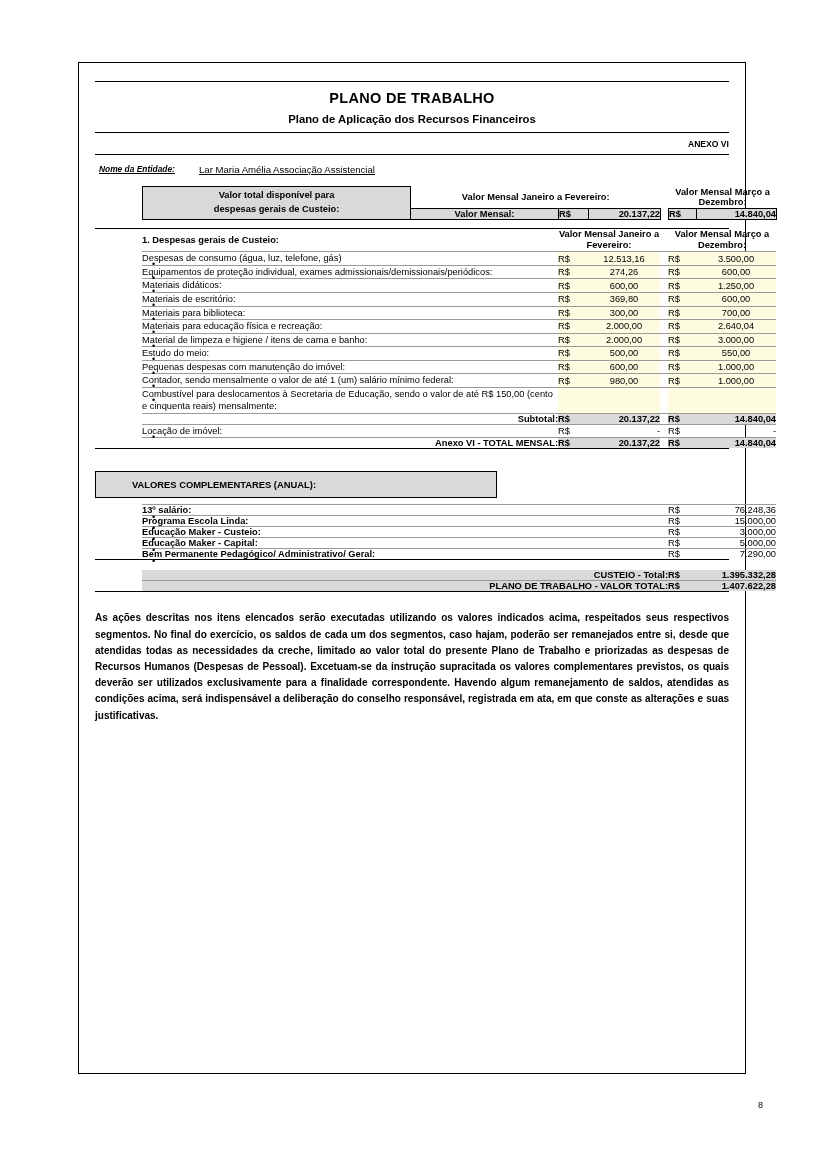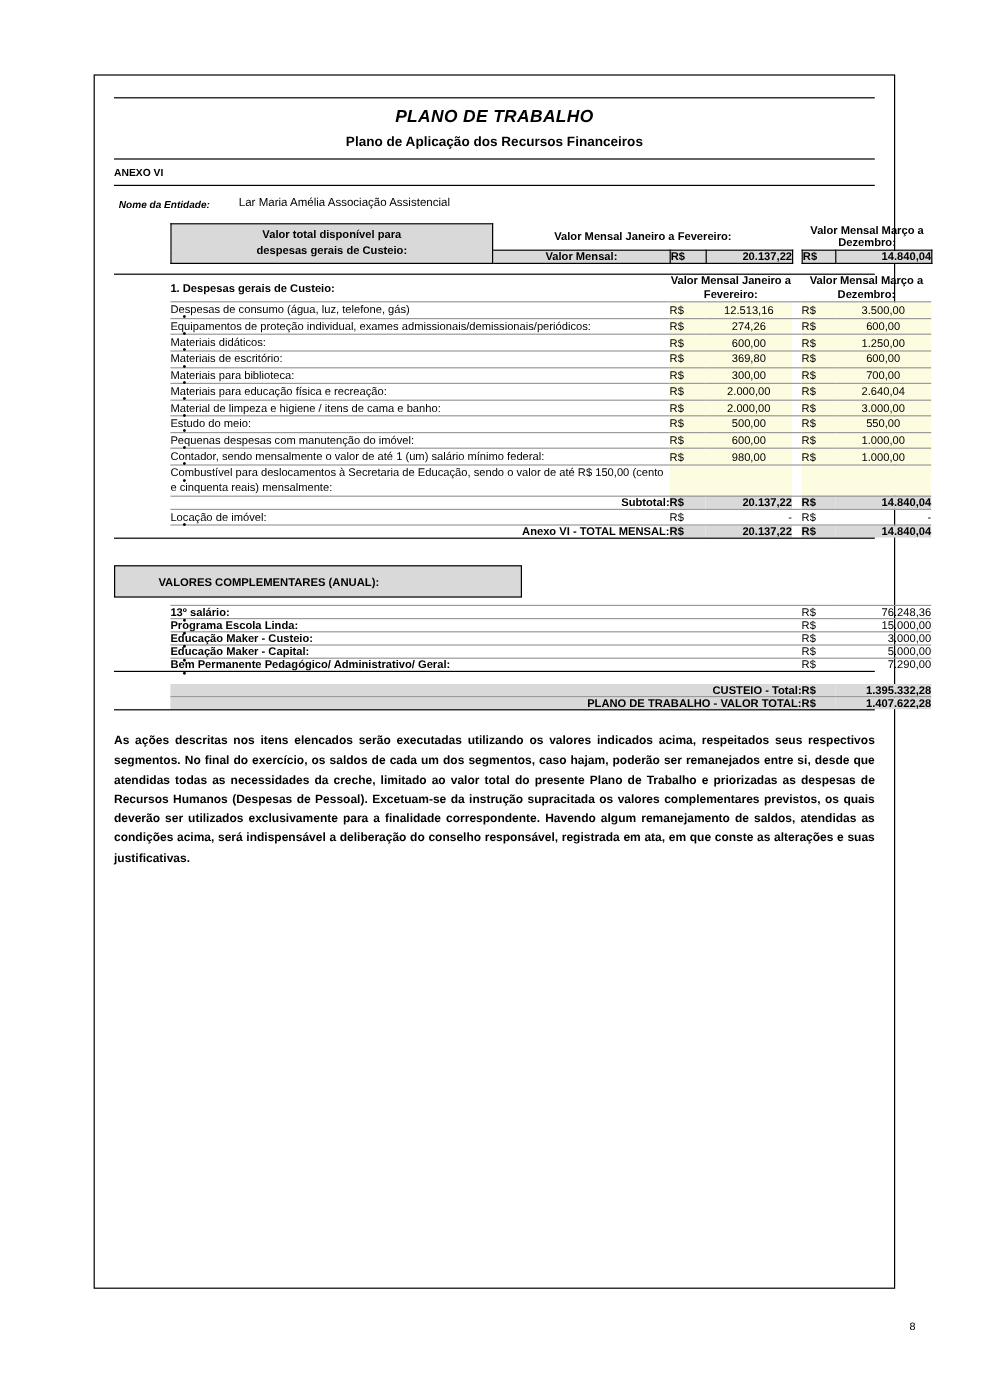--- a/index.html
+++ b/index.html
@@ -35,37 +35,37 @@
   }
   .title-block {
     text-align: center;
     padding: 8px 0 7px 0;
   }
   .title-main {
     font-size: 14.5px;
     font-weight: bold;
     letter-spacing: .3px;
     margin-bottom: 7px;
-    font-style: italic;
   }
   .title-sub {
     font-size: 11.3px;
     font-weight: bold;
   }
   .annex {
-    text-align: left;
+    text-align: right;
     font-size: 8.6px;
     font-weight: bold;
     padding: 6px 0 5px 0;
   }
   .entity-row {
     display: flex;
-    align-items: center;
+    align-items: flex-start;
     padding: 9px 0 9px 4px;
     font-size: 9.4px;
+    text-decoration: underline;
   }
   .entity-label {
     font-weight: bold;
     font-style: italic;
     font-size: 8.4px;
     width: 100px;
   }
   .entity-value {
     font-size: 9.6px;
   }
@@ -191,21 +191,21 @@
   }
 
   
   .compl-bar {
     background: #d9d9d9;
     border: 1px solid #000000;
     font-weight: bold;
     font-size: 9.4px;
     padding: 7px 0 7px 36px;
     margin-top: 22px;
-    width: 340px;
+    width: 402px;
     box-sizing: border-box;
   }
   .compl-txt {
     font-size: 9.2px;
     font-weight: bold;
     padding: 8px 4px 8px 22px;
     position: relative;
   }
   .compl-txt .bullet {
     position: absolute;

